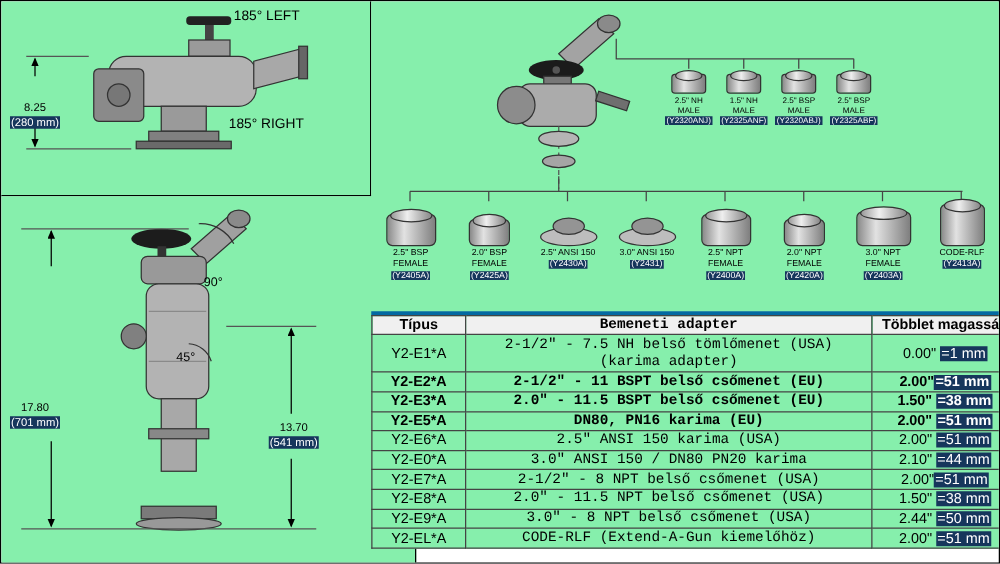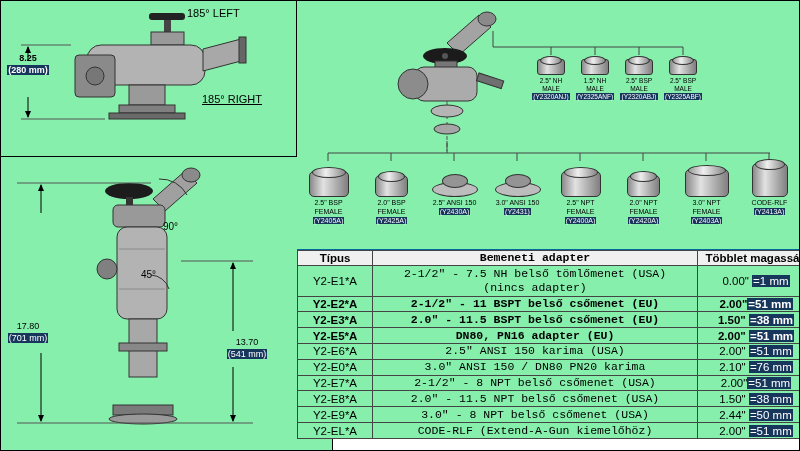--- a/index.html
+++ b/index.html
@@ -2,21 +2,21 @@
 <html><head>
 <meta charset="utf-8">
 <style>
   html,body{margin:0;padding:0;background:#fff;}
   .page{position:relative;width:800px;height:451px;background:#fff;border:1px solid #000;
         box-sizing:border-box;overflow:hidden;font-family:"Liberation Sans",sans-serif;color:#000;}
   .panel{position:absolute;box-sizing:border-box;background:#86efac;}
   .panel-tl{left:0;top:0;width:296px;height:156px;border-right:1px solid #000;border-bottom:1px solid #000;}
   .panel-bl{left:0;top:156px;width:332px;height:295px;border-right:1px solid #000;}
   .panel-tr{left:296px;top:0;width:504px;height:248px;}
-  .panel-table{left:296px;top:248px;width:504px;height:190px;border-top:1px solid #0369a1;}
+  .panel-table{left:296px;top:248px;width:504px;height:190px;border-top:3px solid #0369a1;}
   svg{position:absolute;left:0;top:0;}
   .lbl{position:absolute;font-size:11px;white-space:nowrap;}
   .dim{position:absolute;text-align:center;font-size:9px;line-height:1.3;}
   .hl{background:#16365c;color:#fff;padding:0 1px;}
   
   .fem-row{position:absolute;left:0;top:158px;width:504px;height:88px;display:flex;}
   .fitem{width:63px;text-align:center;}
   .male-row{position:absolute;left:232px;top:56px;width:176px;display:flex;}
   .mitem{width:44px;text-align:center;}
   .gwrap{height:38px;display:flex;align-items:flex-end;justify-content:center;margin-bottom:2px;}
@@ -72,22 +72,22 @@
       <rect x="128" y="84" width="36" height="20" fill="#9a9a9a" stroke="#333"></rect>
       <rect x="118" y="104" width="56" height="8" fill="#808080" stroke="#333"></rect>
       <rect x="108" y="112" width="76" height="6" fill="#6a6a6a" stroke="#333"></rect>
 
       <line x1="20" y1="44" x2="70" y2="44" stroke="#555" stroke-width="1"></line>
       <line x1="20" y1="118" x2="104" y2="118" stroke="#555" stroke-width="1"></line>
       <line x1="27" y1="60" x2="27" y2="46" stroke="#000" marker-end="url(#mTLu)"></line>
       <line x1="27" y1="96" x2="27" y2="116" stroke="#000" marker-end="url(#mTLu)"></line>
     </svg>
     <div class="lbl" style="left:186px;top:6px;">185° LEFT</div>
-    <div class="lbl" style="left:201px;top:92px;text-decoration:underline;">185° RIGHT</div>
-    <div class="dim" style="left:4px;top:52px;width:46px;font-weight:bold;">
+    <div class="lbl" style="left:182px;top:92px;">185° RIGHT</div>
+    <div class="dim" style="left:4px;top:80px;width:46px;">
       <span>8.25</span><br>
       <span class="hl">(280 mm)</span>
     </div>
   </div>
 
   <div class="panel panel-bl">
     <svg width="296" height="295" viewBox="0 0 296 295">
       <defs>
         <marker id="mBL" markerWidth="8" markerHeight="8" refX="6" refY="3" orient="auto">
           <path d="M0,0 L7,3 L0,6 z" fill="#000"></path>
@@ -113,26 +113,26 @@
 
       <line x1="16" y1="26" x2="150" y2="26" stroke="#555"></line>
       <line x1="16" y1="266" x2="252" y2="266" stroke="#555"></line>
       <line x1="180" y1="104" x2="252" y2="104" stroke="#555"></line>
       <line x1="40" y1="56" x2="40" y2="28" stroke="#000" marker-end="url(#mBL)"></line>
       <line x1="40" y1="196" x2="40" y2="264" stroke="#000" marker-end="url(#mBL)"></line>
       <line x1="232" y1="174" x2="232" y2="106" stroke="#000" marker-end="url(#mBL)"></line>
       <line x1="232" y1="210" x2="232" y2="264" stroke="#000" marker-end="url(#mBL)"></line>
     </svg>
     <div class="lbl" style="left:162px;top:64px;font-size:10px;">90°</div>
-    <div class="lbl" style="left:140px;top:112px;font-size:10px;text-align:right;">45°</div>
+    <div class="lbl" style="left:140px;top:124px;font-size:10px;text-align:right;">45°</div>
     <div class="dim" style="left:2px;top:164px;width:50px;">
       <span>17.80</span><br>
       <span class="hl">(701 mm)</span>
     </div>
-    <div class="dim" style="left:220px;top:180px;width:52px;">
+    <div class="dim" style="left:208px;top:180px;width:52px;">
       <span>13.70</span><br>
       <span class="hl">(541 mm)</span>
     </div>
   </div>
 
   <div class="panel panel-tr">
     <svg width="504" height="248" viewBox="0 0 504 248">
 
       <polygon points="150,42 182,14 194,26 162,54" fill="#a3a3a3" stroke="#333"></polygon>
       <ellipse cx="190" cy="18" rx="9" ry="7" fill="#8a8a8a" stroke="#333"></ellipse>
@@ -252,47 +252,47 @@
       <thead>
         <tr>
           <th class="c-type">Típus</th>
           <th class="c-adapter">Bemeneti adapter</th>
           <th class="c-height">Többlet magasság</th>
         </tr>
       </thead>
       <tbody id="table-body">
           <tr>
             <td class="c-type">Y2-E1*A</td>
-            <td class="c-adapter"><span>2-1/2" - 7.5 NH belső tömlőmenet (USA)</span><br><span>(nincs adapter)</span></td>
+            <td class="c-adapter"><span>2-1/2" - 7.5 NH belső tömlőmenet (USA)</span><br><span>(karima adapter)</span></td>
             <td class="c-height"><span>0.00" </span><span class="hl">=1 mm</span></td>
           </tr>
           <tr class="bold">
             <td class="c-type">Y2-E2*A</td>
             <td class="c-adapter"><span>2-1/2" - 11 BSPT belső csőmenet (EU)</span></td>
             <td class="c-height"><span>2.00"</span><span class="hl">=51 mm</span></td>
           </tr>
           <tr class="bold">
             <td class="c-type">Y2-E3*A</td>
             <td class="c-adapter"><span>2.0" - 11.5 BSPT belső csőmenet (EU)</span></td>
             <td class="c-height"><span>1.50" </span><span class="hl">=38 mm</span></td>
           </tr>
           <tr class="bold">
             <td class="c-type">Y2-E5*A</td>
-            <td class="c-adapter"><span>DN80, PN16 adapter (EU)</span></td>
+            <td class="c-adapter"><span>DN80, PN16 karima (EU)</span></td>
             <td class="c-height"><span>2.00" </span><span class="hl">=51 mm</span></td>
           </tr>
           <tr>
             <td class="c-type">Y2-E6*A</td>
             <td class="c-adapter"><span>2.5" ANSI 150 karima (USA)</span></td>
             <td class="c-height"><span>2.00" </span><span class="hl">=51 mm</span></td>
           </tr>
           <tr>
             <td class="c-type">Y2-E0*A</td>
             <td class="c-adapter"><span>3.0" ANSI 150 / DN80 PN20 karima</span></td>
-            <td class="c-height"><span>2.10" </span><span class="hl">=76 mm</span></td>
+            <td class="c-height"><span>2.10" </span><span class="hl">=44 mm</span></td>
           </tr>
           <tr>
             <td class="c-type">Y2-E7*A</td>
             <td class="c-adapter"><span>2-1/2" - 8 NPT belső csőmenet (USA)</span></td>
             <td class="c-height"><span>2.00"</span><span class="hl">=51 mm</span></td>
           </tr>
           <tr>
             <td class="c-type">Y2-E8*A</td>
             <td class="c-adapter"><span>2.0" - 11.5 NPT belső csőmenet (USA)</span></td>
             <td class="c-height"><span>1.50" </span><span class="hl">=38 mm</span></td>

